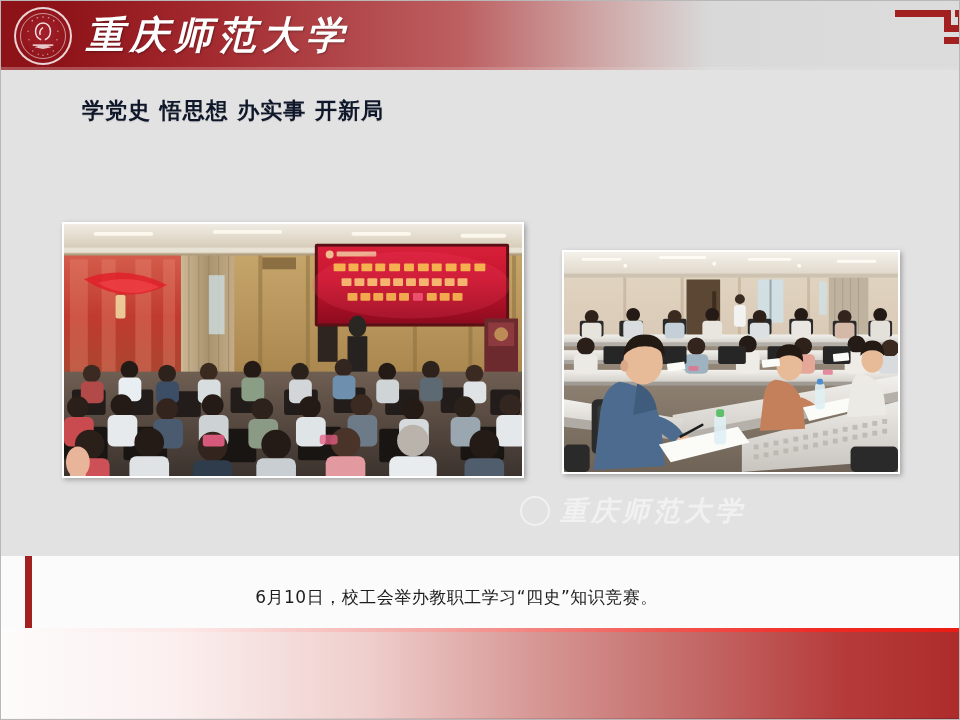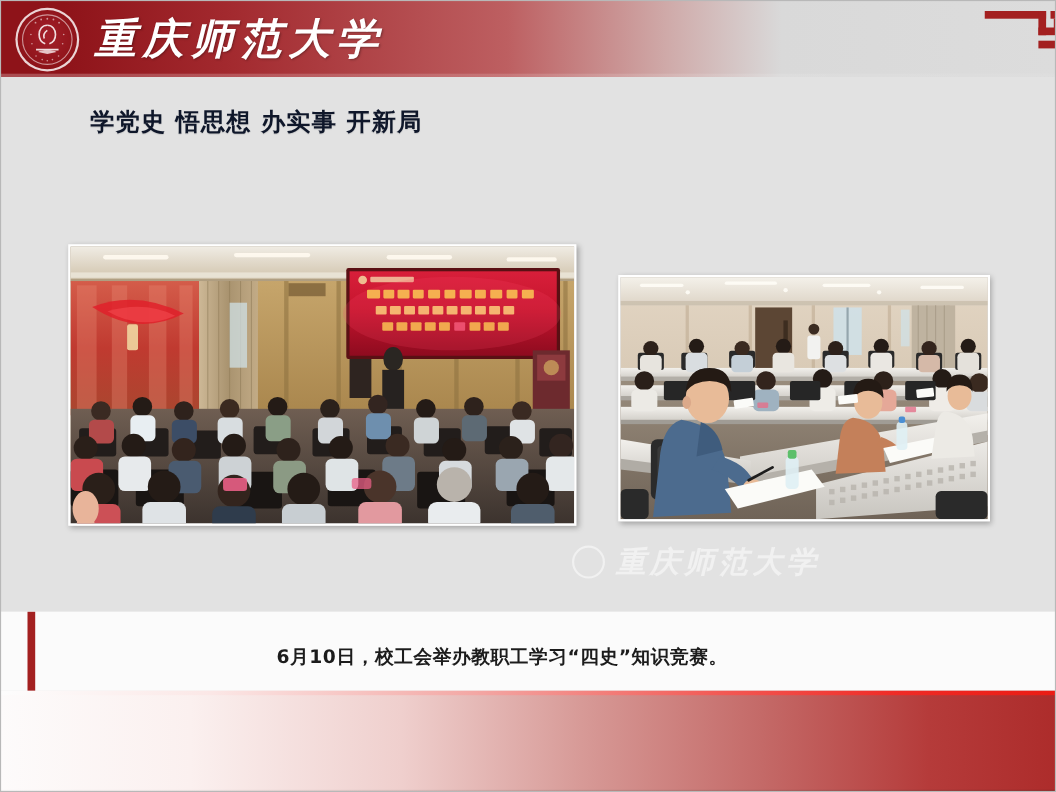--- a/index.html
+++ b/index.html
@@ -86,21 +86,21 @@
   }
 
   
   .caption-band{
     position:absolute;left:0;top:556px;width:960px;height:72px;
     background:#fbfbfb;
   }
   .caption{
     position:absolute;left:0;top:586px;width:913px;text-align:center;
     font-family:"DejaVu Sans","Liberation Sans",sans-serif;
-    font-size:17px;font-weight:bold;color:#1c1c1c;letter-spacing:.5px;
+    font-size:17px;font-weight:normal;color:#1c1c1c;letter-spacing:.5px;
   }
 
   
   .bottom-band{
     position:absolute;left:0;top:628px;width:960px;height:92px;
     background:linear-gradient(to right,#fdfbfb 0%,#fbf0ef 18%,#efcfcd 38%,#d79a97 55%,#c46a68 72%,#b53b3a 88%,#ad2c2b 100%);
   }
   .bottom-band .hairline{
     position:absolute;left:0;top:0;width:100%;height:4px;
     background:linear-gradient(to right,#fdfdfd 0%,#fbe7e6 20%,#f3a7a4 45%,#f25a55 68%,#ef2b26 85%,#ea1c14 100%);

